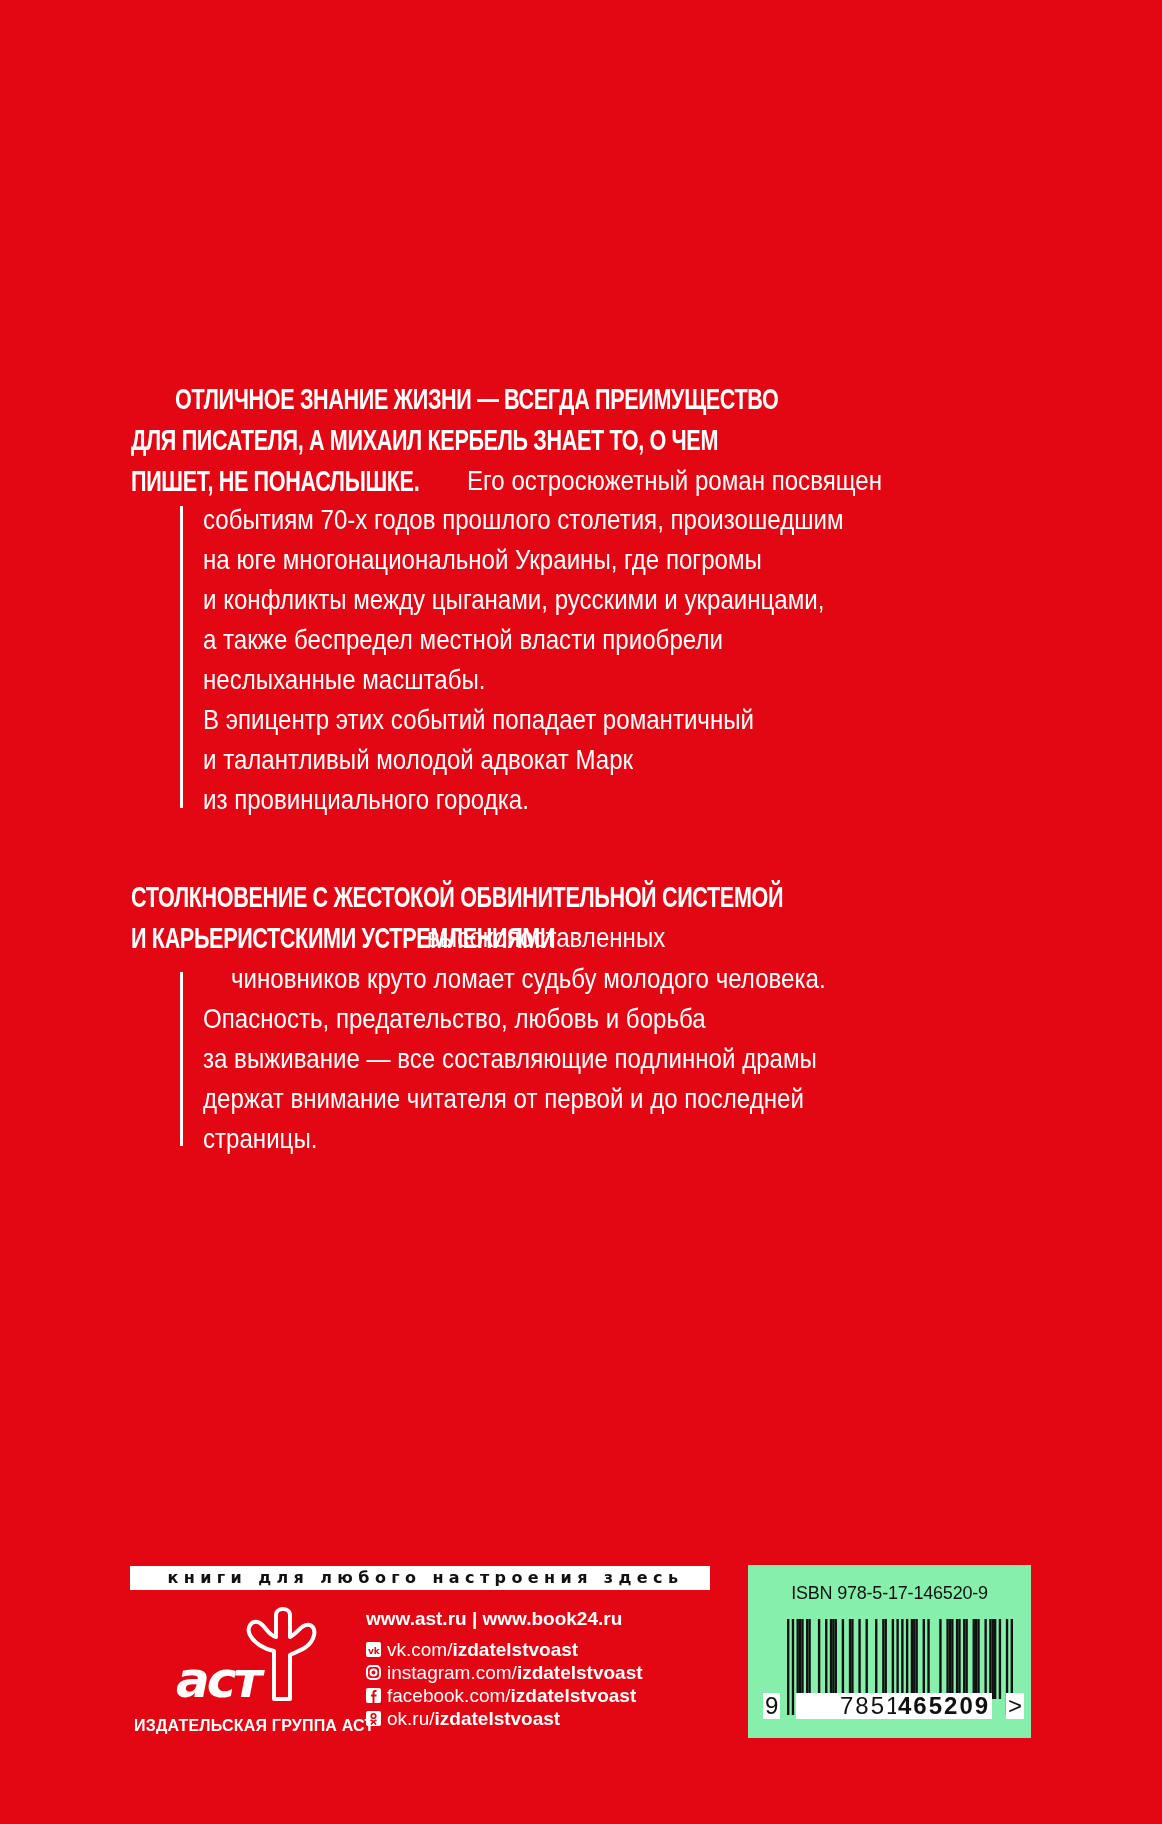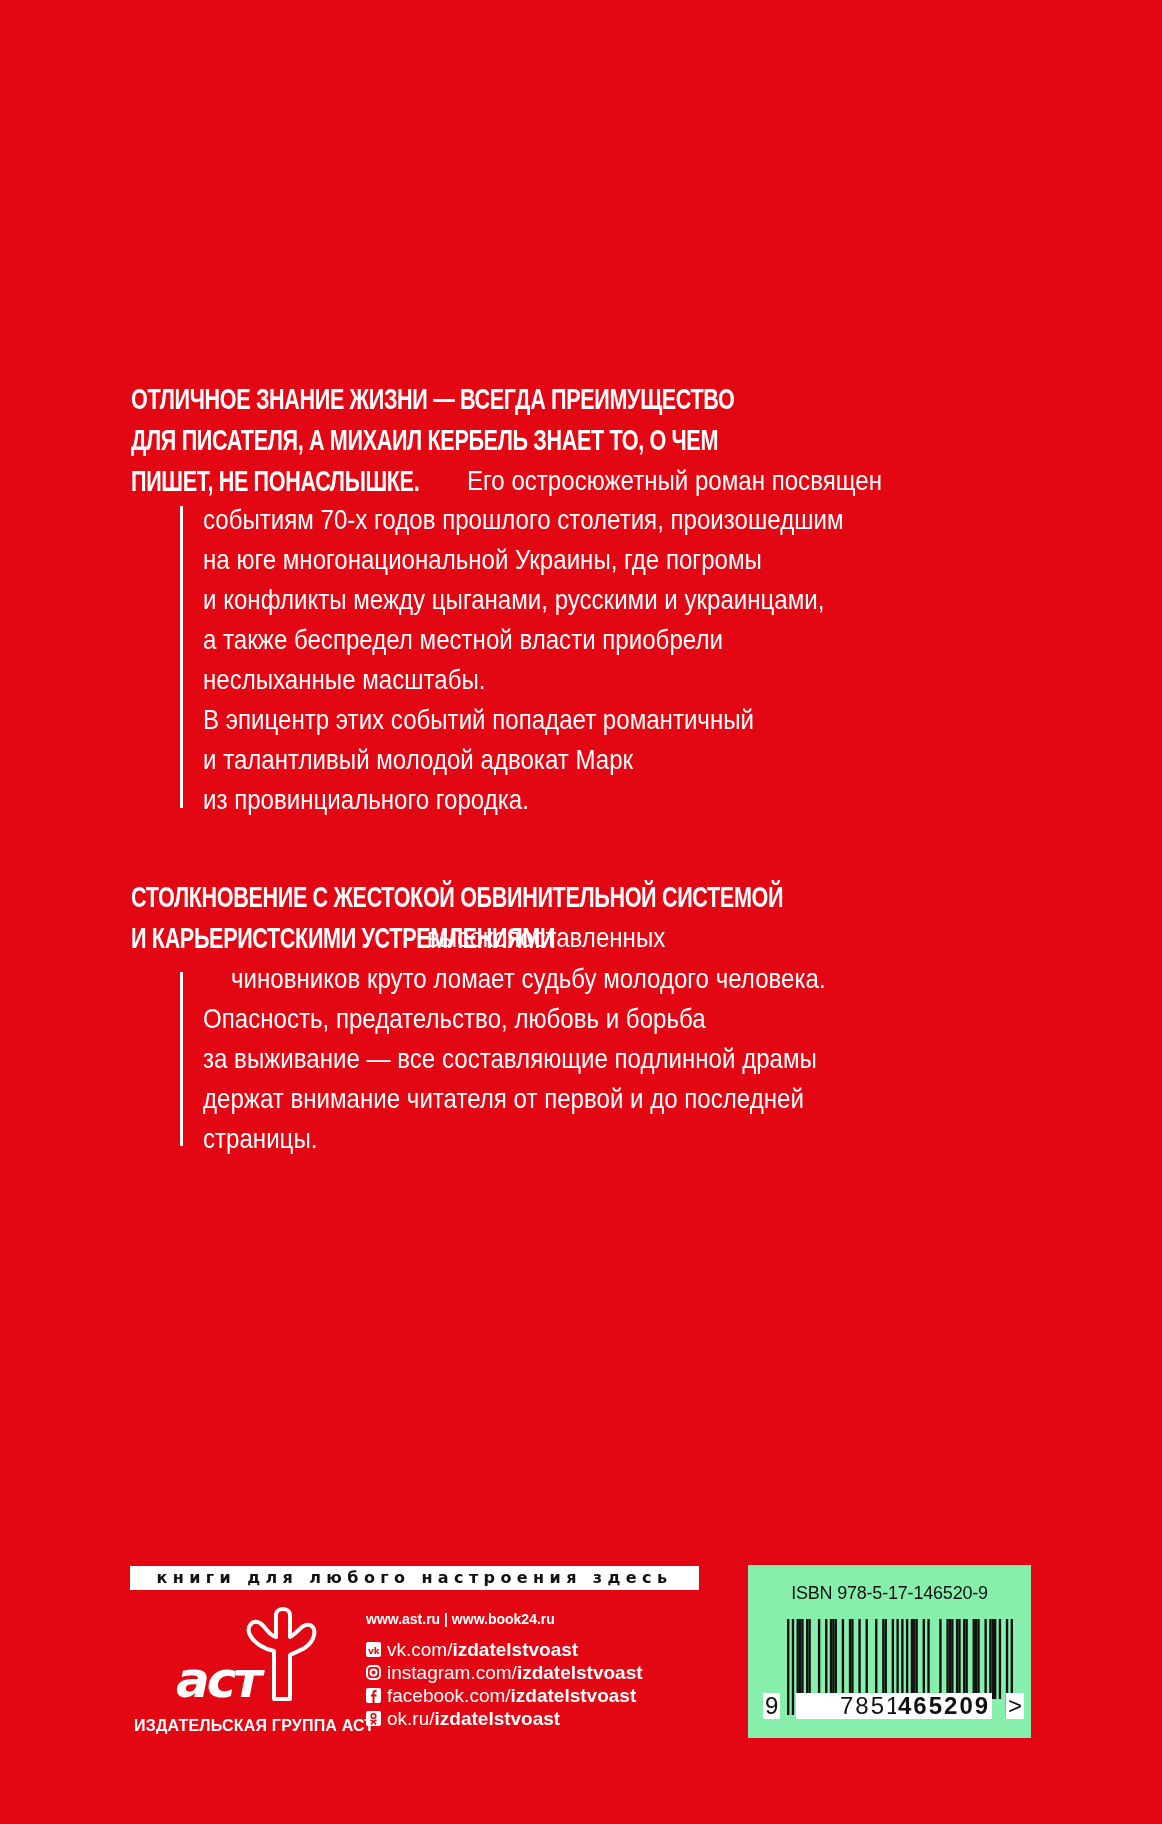--- a/index.html
+++ b/index.html
@@ -35,30 +35,30 @@
       position: absolute; left: 180px; width: 3px; background: #ffffff;
     }
     .indent { left: 72px; }
 
     
     .banner {
       position: absolute; left: 130px; top: 1566px; width: 569px; height: 24px;
       background: #ffffff; color: #111;
       font-family: "DejaVu Sans", sans-serif; font-weight: bold;
       font-size: 16px; letter-spacing: 5.4px; line-height: 24px;
-      text-align: center; white-space: nowrap;
+      text-align: center; white-space: nowrap; padding-left: 11px;
     }
     .logo { position: absolute; left: 168px; top: 1605px; width: 160px; height: 100px; }
     .logo-caption {
       position: absolute; left: 134px; top: 1717px; width: 230px;
       font-size: 16px; font-weight: bold; letter-spacing: 0.2px; white-space: nowrap;
       text-align: center;
     }
     .links { position: absolute; left: 366px; top: 1606px; }
-    .sites { font-weight: bold; font-size: 14px; line-height: 26px; white-space: nowrap; margin-bottom: 6px; }
+    .sites { font-weight: bold; font-size: 19px; line-height: 26px; white-space: nowrap; margin-bottom: 6px; }
     .social { font-size: 19px; line-height: 23px; white-space: nowrap; display: flex; align-items: center; }
     .social b { font-weight: bold; }
     .sicon {
       display: inline-flex; width: 15px; height: 15px; margin-right: 6px;
       align-items: center; justify-content: center;
     }
     .barcode-box {
       position: absolute; left: 748px; top: 1565px; width: 283px; height: 173px;
       background: #86efac; color: #111;
     }
@@ -69,21 +69,21 @@
     .bars { position: absolute; left: 39px; top: 54px; width: 226px; height: 96px; }
     .bc-digits {
       position: absolute; top: 128px; font-family: "Liberation Sans", sans-serif;
       font-size: 24px; background: #fff; line-height: 26px; padding: 0 2px;
     }
   </style>
 </head>
 <body>
 
 <div class="block" style="top:0;">
-  <div class="line" style="top:378px;">
+  <div class="line" style="top:378px;margin-left:44px;">
     <span class="caps">ОТЛИЧНОЕ ЗНАНИЕ ЖИЗНИ — ВСЕГДА ПРЕИМУЩЕСТВО</span>
   </div>
   <div class="line" style="top:419px;">
     <span class="caps">ДЛЯ ПИСАТЕЛЯ, А МИХАИЛ КЕРБЕЛЬ ЗНАЕТ ТО, О ЧЕМ</span>
   </div>
   <div class="line" style="top:460px;">
     <span class="caps" style="width:324px;">ПИШЕТ, НЕ ПОНАСЛЫШКЕ.</span><span class="body-text" style="position:absolute; left:336px; top:0;">Его остросюжетный роман посвящен</span>
   </div>
 
   <div class="line indent" style="top:499px;"><span class="body-text">событиям 70-х годов прошлого столетия, произошедшим</span></div>

